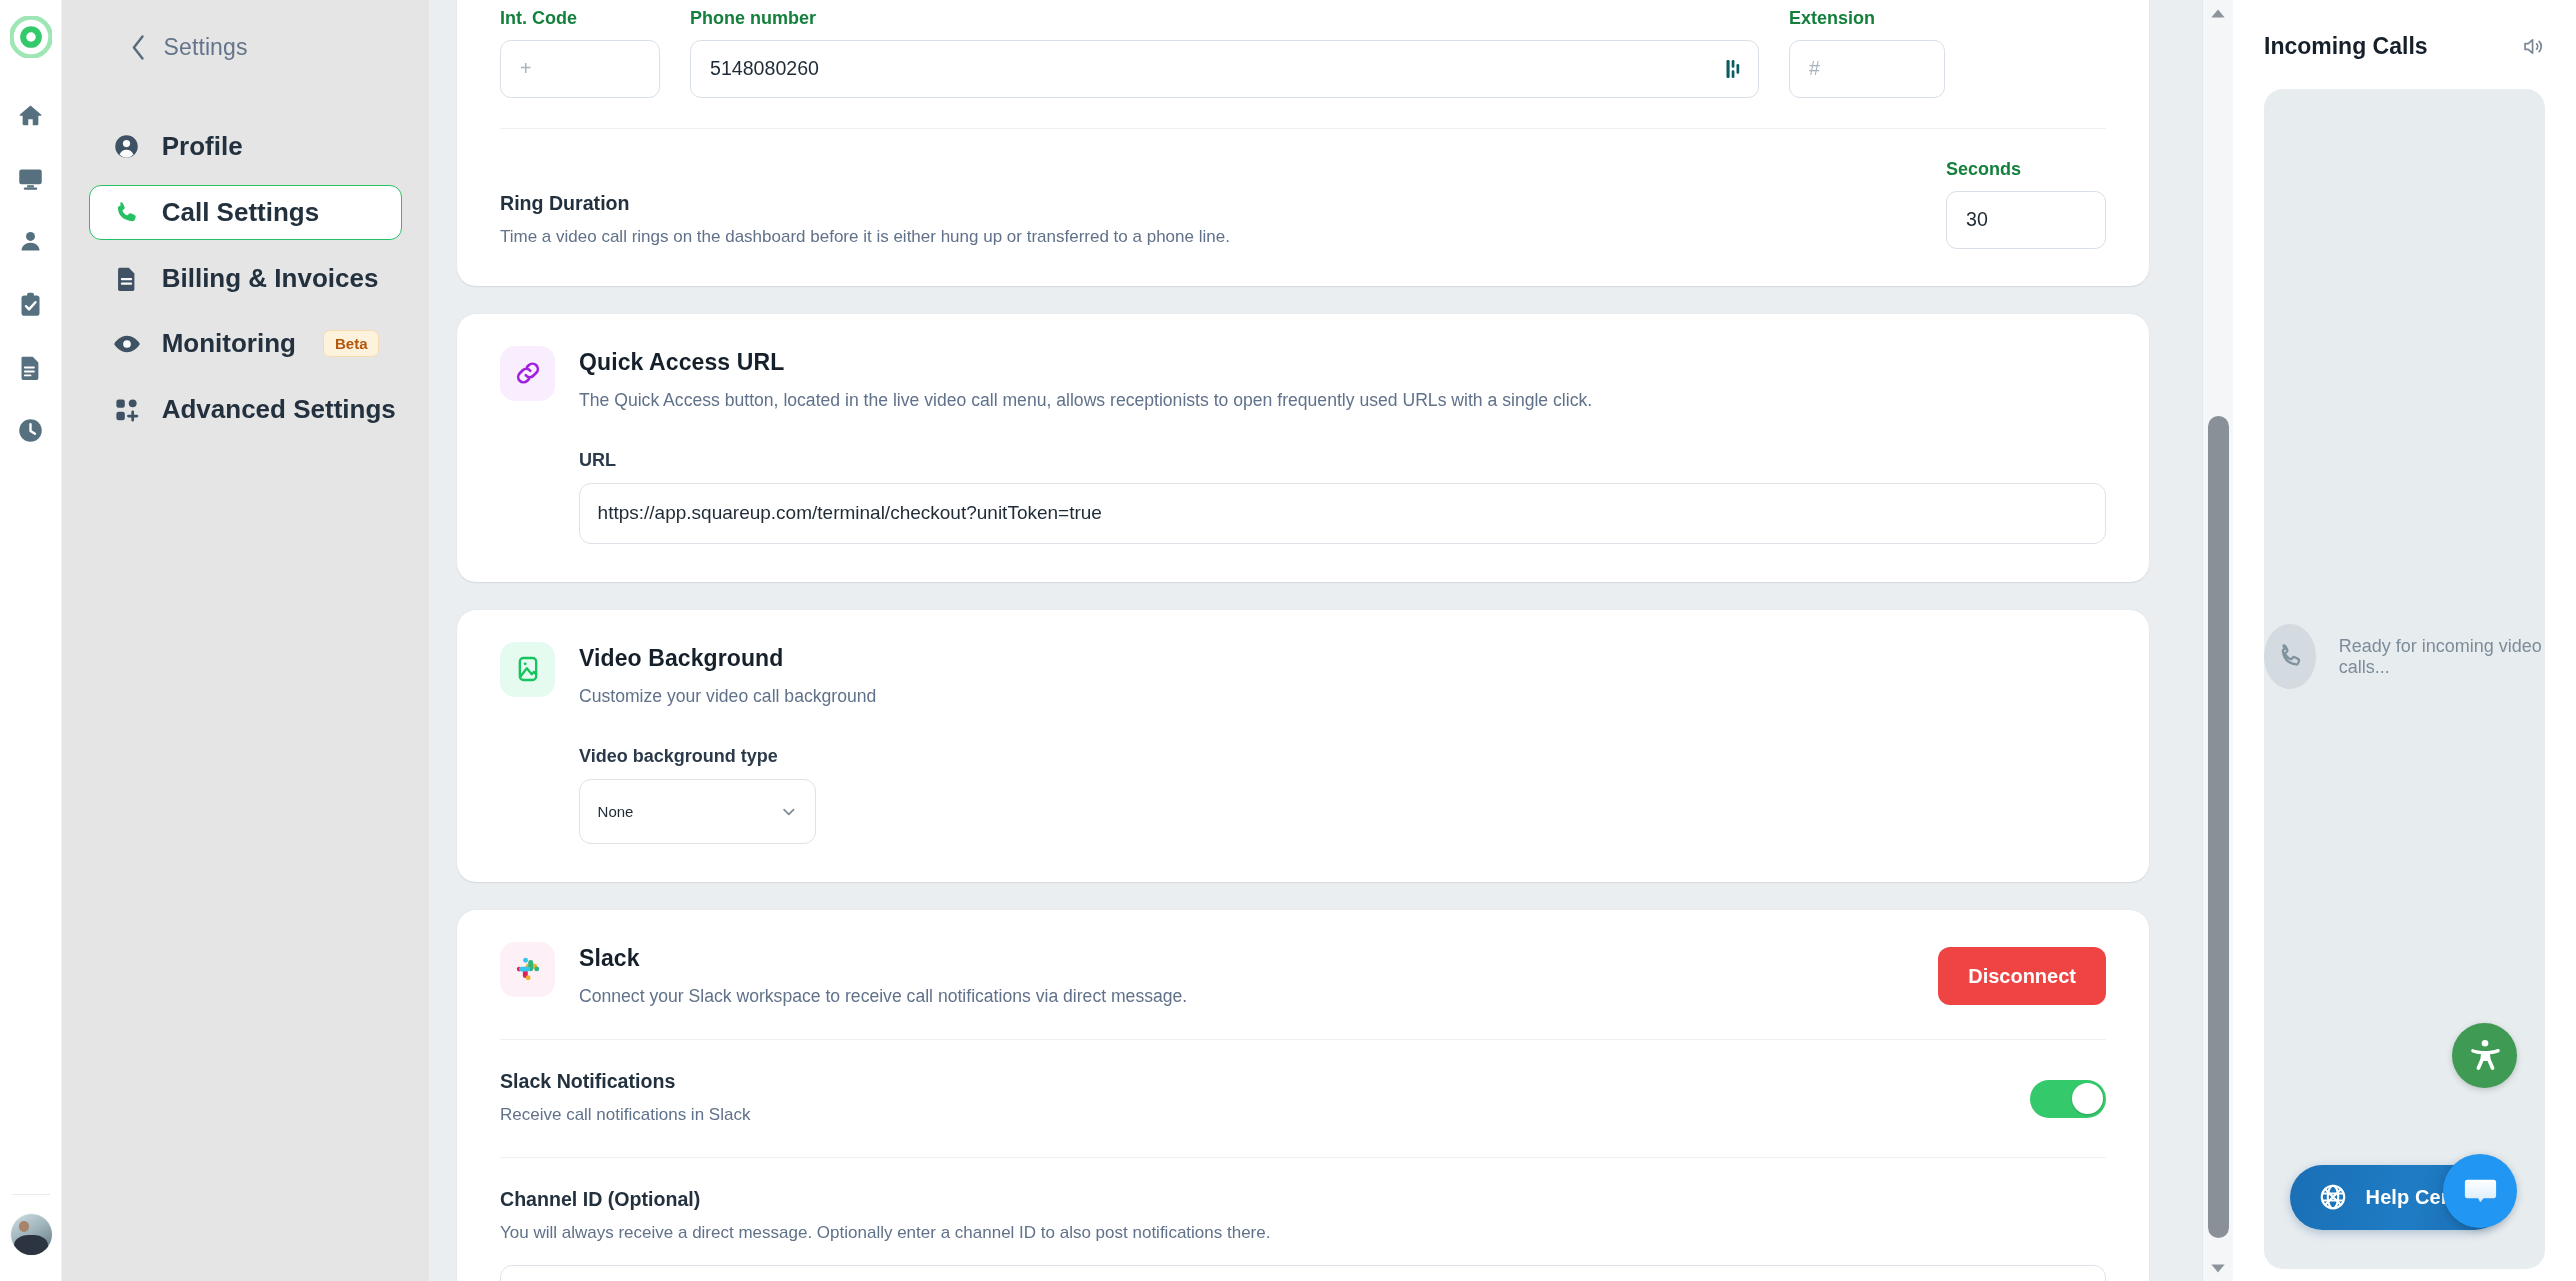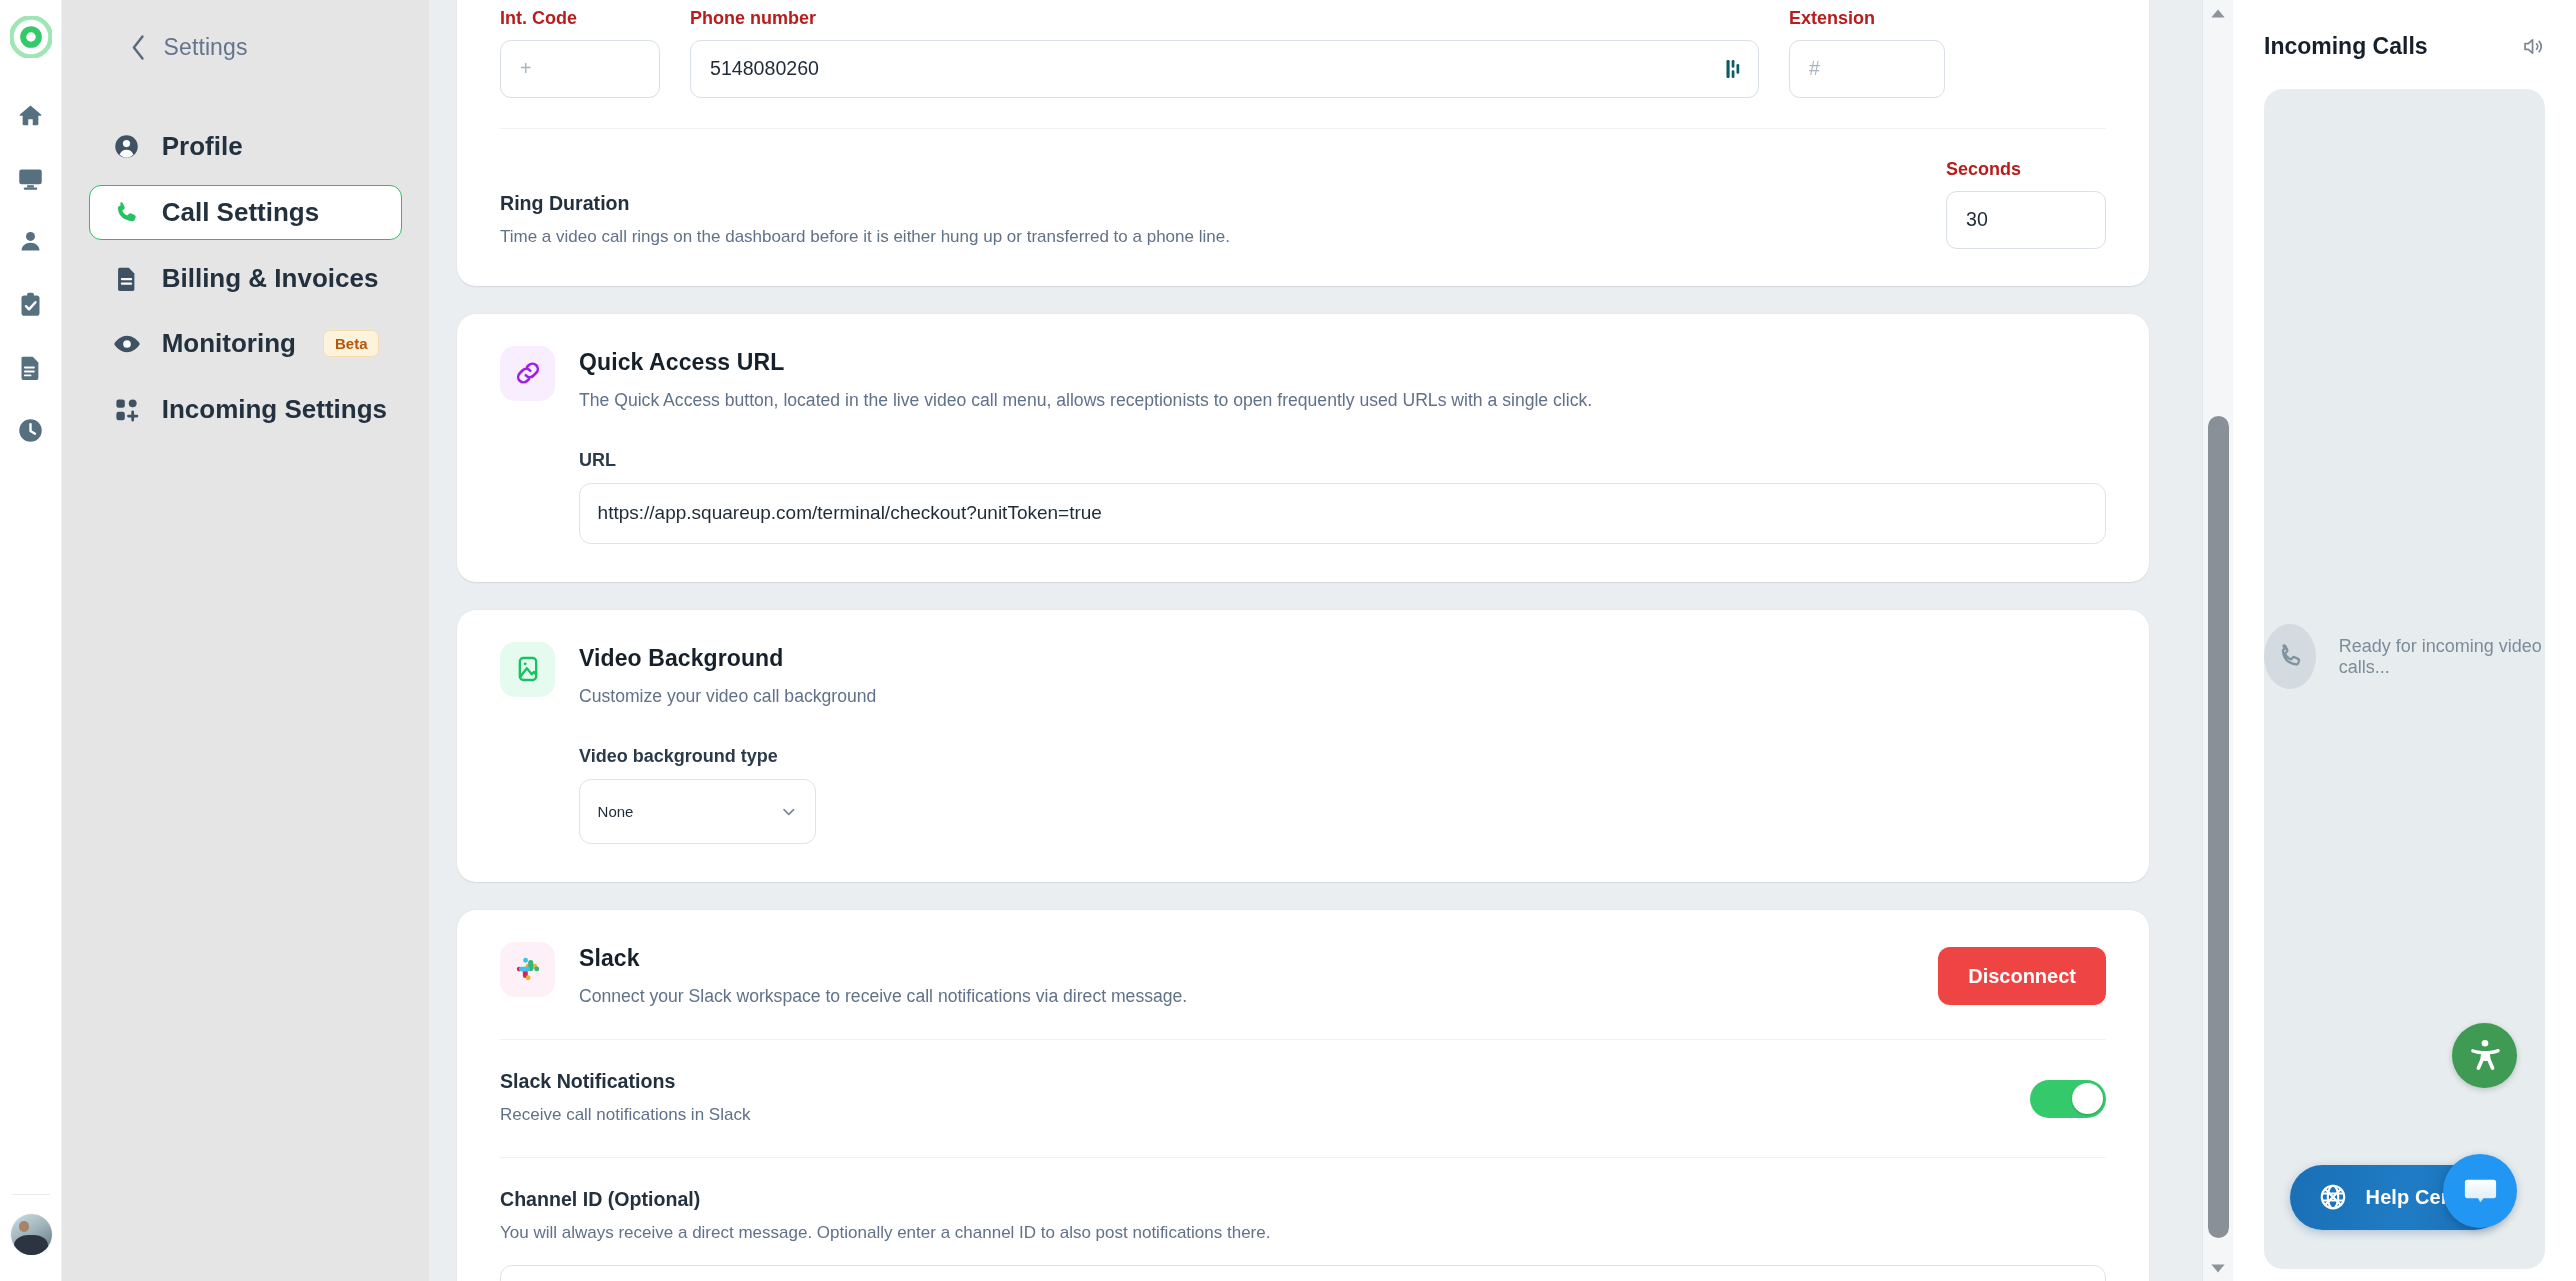--- a/index.html
+++ b/index.html
@@ -92,21 +92,21 @@
     border-radius: 19px;
     box-shadow: 0 0.7px 2px rgba(16,24,40,.06), 0 0.7px 1.4px rgba(16,24,40,.04);
     margin-bottom: 28px;
     padding: 0 0 0 0;
   }
 
   
   .card-top { margin-top: -23px; padding: 31px 43px 37px 43px; }
   .field-row { display: flex; align-items: flex-end; gap: 30px; }
   .field { display: flex; flex-direction: column; gap: 10.8px; }
-  .field-label { font-size: 18px; color: #b91c1c; font-weight: 600; }
+  .field-label { font-size: 18px; color: #15803d; font-weight: 600; }
   .input {
     height: 58px; border: 1.4px solid #d8dfe6; border-radius: 10.8px;
     background: #ffffff; display: flex; align-items: center;
     padding: 0 19px; font-size: 19.6px; color: #1f2b37;
   }
   .input .ph { color: #a9b4bf; }
   .w-intcode { width: 160px; }
   .w-phone   { width: 1069px; position: relative; }
   .w-ext     { width: 156px; }
   .w-seconds { width: 160px; }
@@ -350,21 +350,21 @@
 
       <div class="nav-item">
         <span class="nav-ico">
           <svg width="27" height="27" viewBox="0 0 24 24" fill="currentColor">
               <rect x="3" y="3" width="7.5" height="7.5" rx="2"></rect>
               <rect x="14" y="3" width="7" height="7" rx="3.5"></rect>
               <rect x="3" y="14" width="7.5" height="7.5" rx="2"></rect>
               <path d="M17.5 14v7.5M13.7 17.8h7.6" stroke="currentColor" stroke-width="2.4" stroke-linecap="round"></path>
             </svg>
         </span>
-        <span class="nav-label">Incoming Settings</span>
+        <span class="nav-label">Advanced Settings</span>
       </div>
 
     </div>
   </div>
 
   <div class="main-wrap">
     <div class="main">
 
       <div class="card card-top">
         <div class="field-row">

